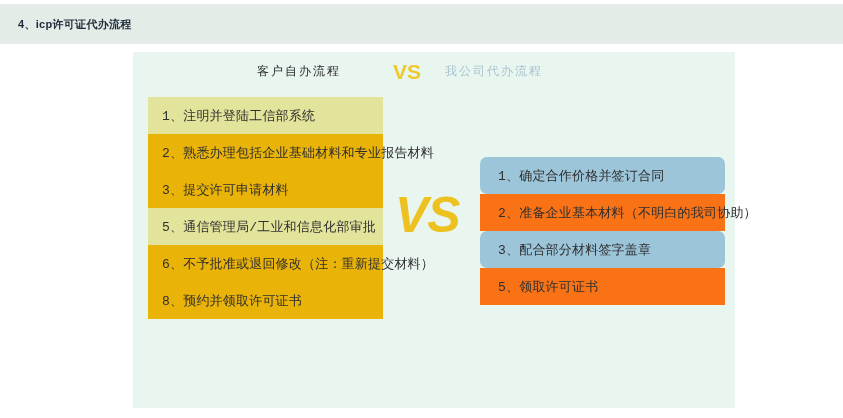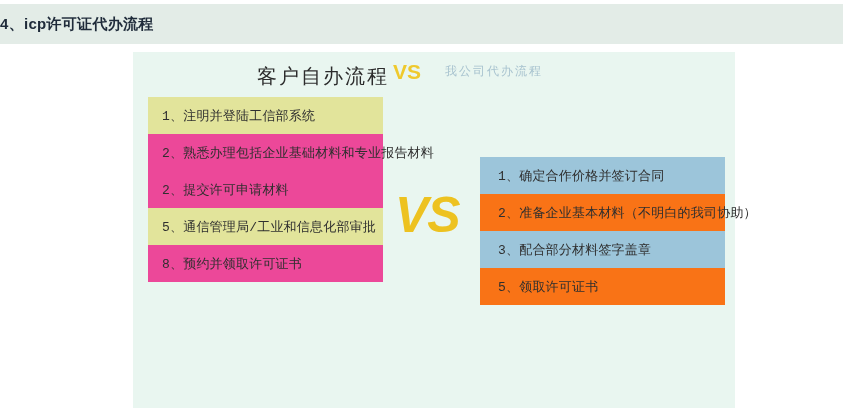--- a/index.html
+++ b/index.html
@@ -21,21 +21,22 @@
     position: absolute;
     left: 0;
     top: 4px;
     width: 843px;
     height: 40px;
     background: #e3ece7;
     display: flex;
     align-items: center;
   }
   .title-band .title-text {
-    font-size: 15px;
+    margin-left: 18px;
+    font-size: 11px;
     font-weight: bold;
     color: #1f2b3a;
     letter-spacing: 0.3px;
     font-family: "Liberation Sans", "DejaVu Sans", sans-serif;
     white-space: nowrap;
   }
 
   
   .diagram-panel {
     position: absolute;
@@ -52,21 +53,21 @@
     left: 0;
     top: 8px;
     width: 602px;
     height: 34px;
   }
   .caption-left {
     position: absolute;
     left: 124px;
     top: 3px;
     font-family: "Liberation Serif", "DejaVu Serif", serif;
-    font-size: 20px;
+    font-size: 12px;
     color: #2c2c2c;
     letter-spacing: 2px;
     white-space: nowrap;
   }
   .caption-vs {
     position: absolute;
     left: 260px;
     top: 0px;
     font-family: "Liberation Sans", "DejaVu Sans", sans-serif;
     font-size: 21px;
@@ -111,28 +112,28 @@
     letter-spacing: 0.2px;
     white-space: nowrap;
     font-family: Liberation Mono, monospace;
   }
 
   
   .col-left .step {
     height: 37px;
   }
   .col-left .step.odd  { background: #e2e49b; }
-  .col-left .step.even { background: #ec4899; }
+  .col-left .step.even { background: #eab308; }
 
   
   .col-right .step {
     height: 37px;
     padding-left: 18px;
   }
-  .col-right .step.odd  { background: #9cc5da; }
+  .col-right .step.odd  { background: #9cc5da; border-radius: 7px; }
   .col-right .step.even { background: #f97316; }
 
   
   .center-vs {
     position: absolute;
     left: 262px;
     top: 138px;
     font-family: "Liberation Sans", "DejaVu Sans", sans-serif;
     font-size: 50px;
     font-weight: bold;
@@ -154,22 +155,23 @@
 
   <div class="caption-row">
     <span class="caption-left">客户自办流程</span>
     <span class="caption-vs">VS</span>
     <span class="caption-right">我公司代办流程</span>
   </div>
 
   <div class="col col-left">
     <div class="step odd">1、注明并登陆工信部系统</div>
     <div class="step even">2、熟悉办理包括企业基础材料和专业报告材料</div>
-    <div class="step even">2、提交许可申请材料</div>
+    <div class="step even">3、提交许可申请材料</div>
     <div class="step odd">5、通信管理局/工业和信息化部审批</div>
+    <div class="step even">6、不予批准或退回修改（注：重新提交材料）</div>
     <div class="step even">8、预约并领取许可证书</div>
   </div>
 
   <div class="center-vs">VS</div>
 
   <div class="col col-right">
     <div class="step odd">1、确定合作价格并签订合同</div>
     <div class="step even">2、准备企业基本材料（不明白的我司协助）</div>
     <div class="step odd">3、配合部分材料签字盖章</div>
     <div class="step even">5、领取许可证书</div>

